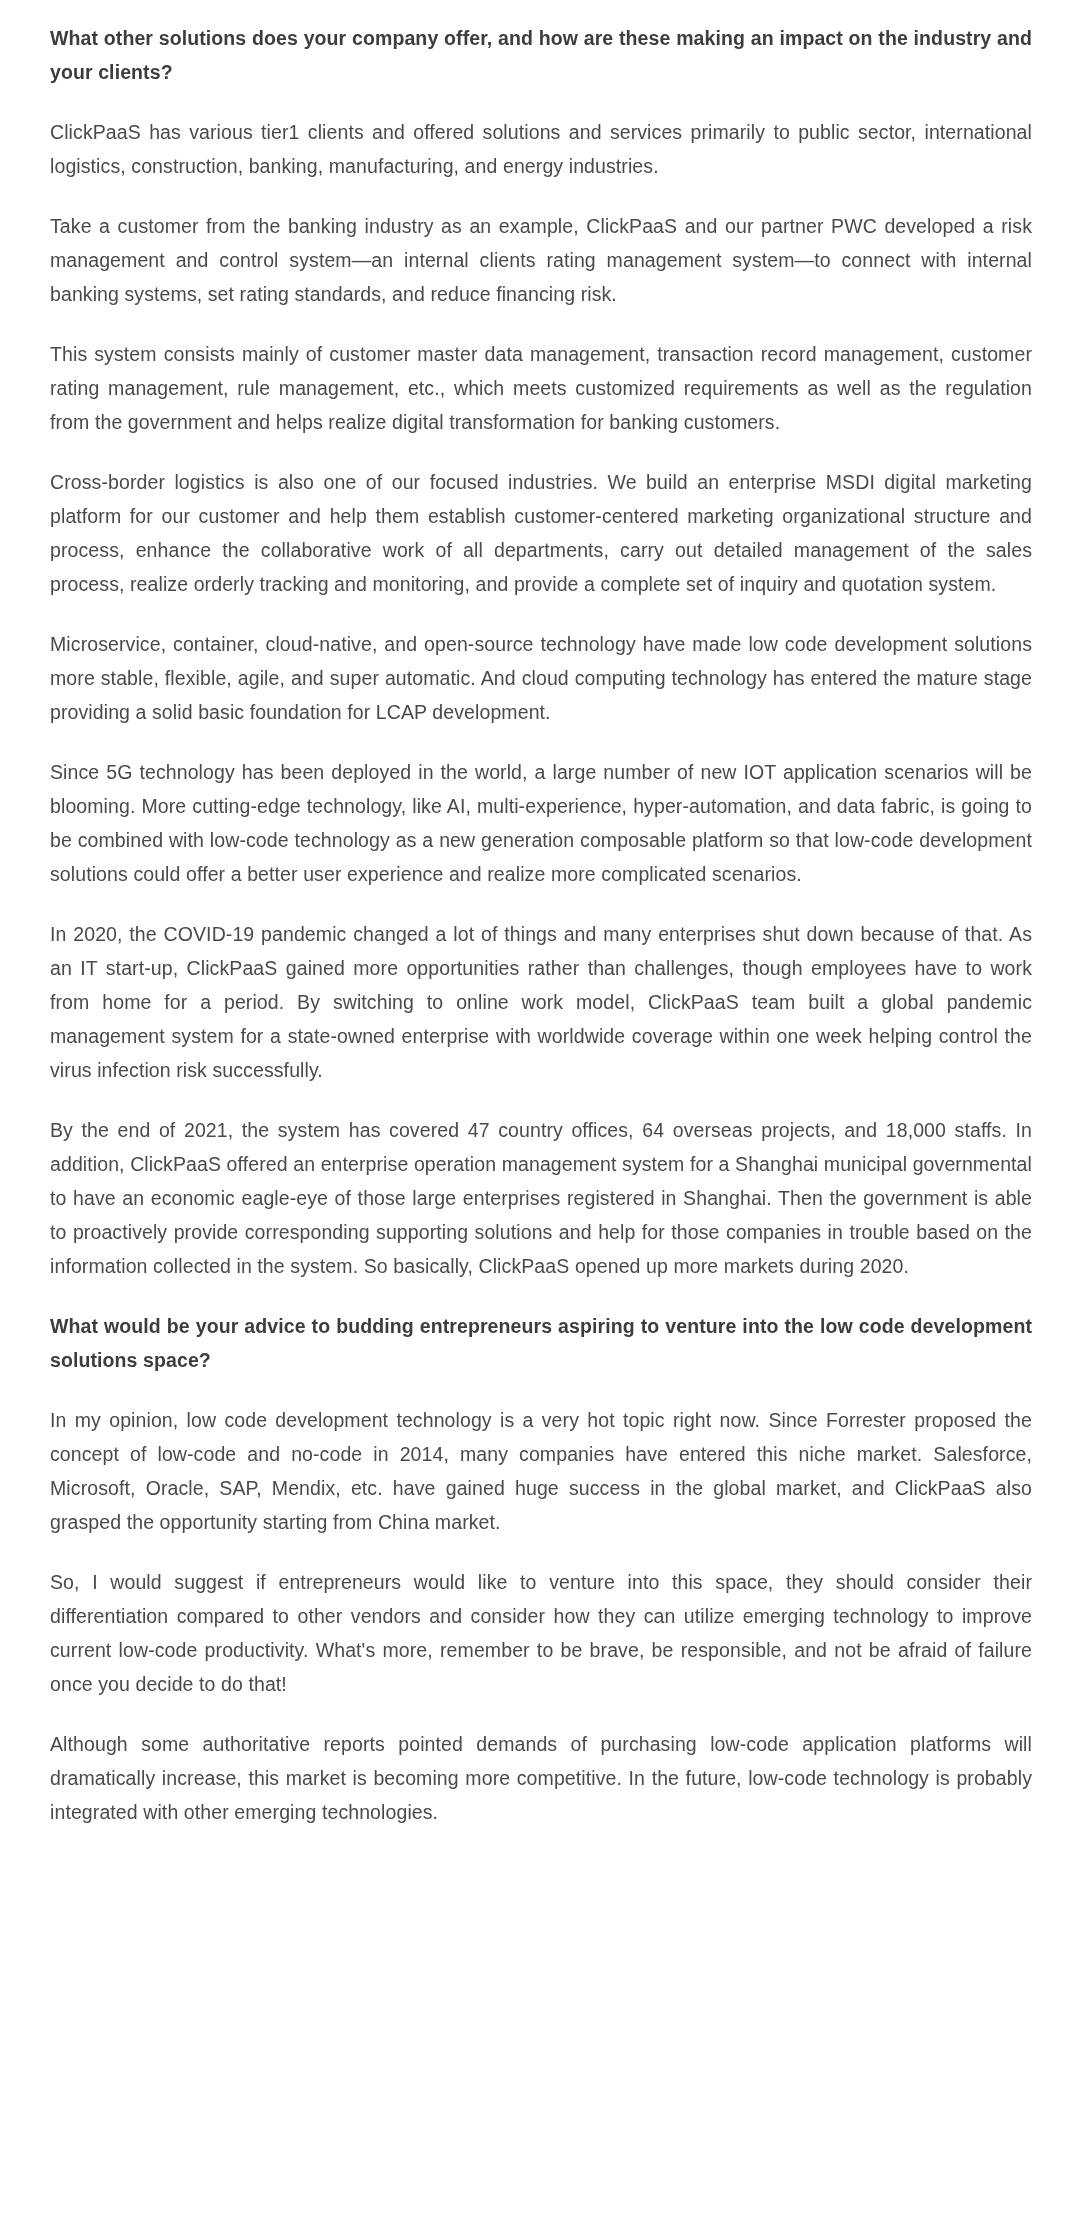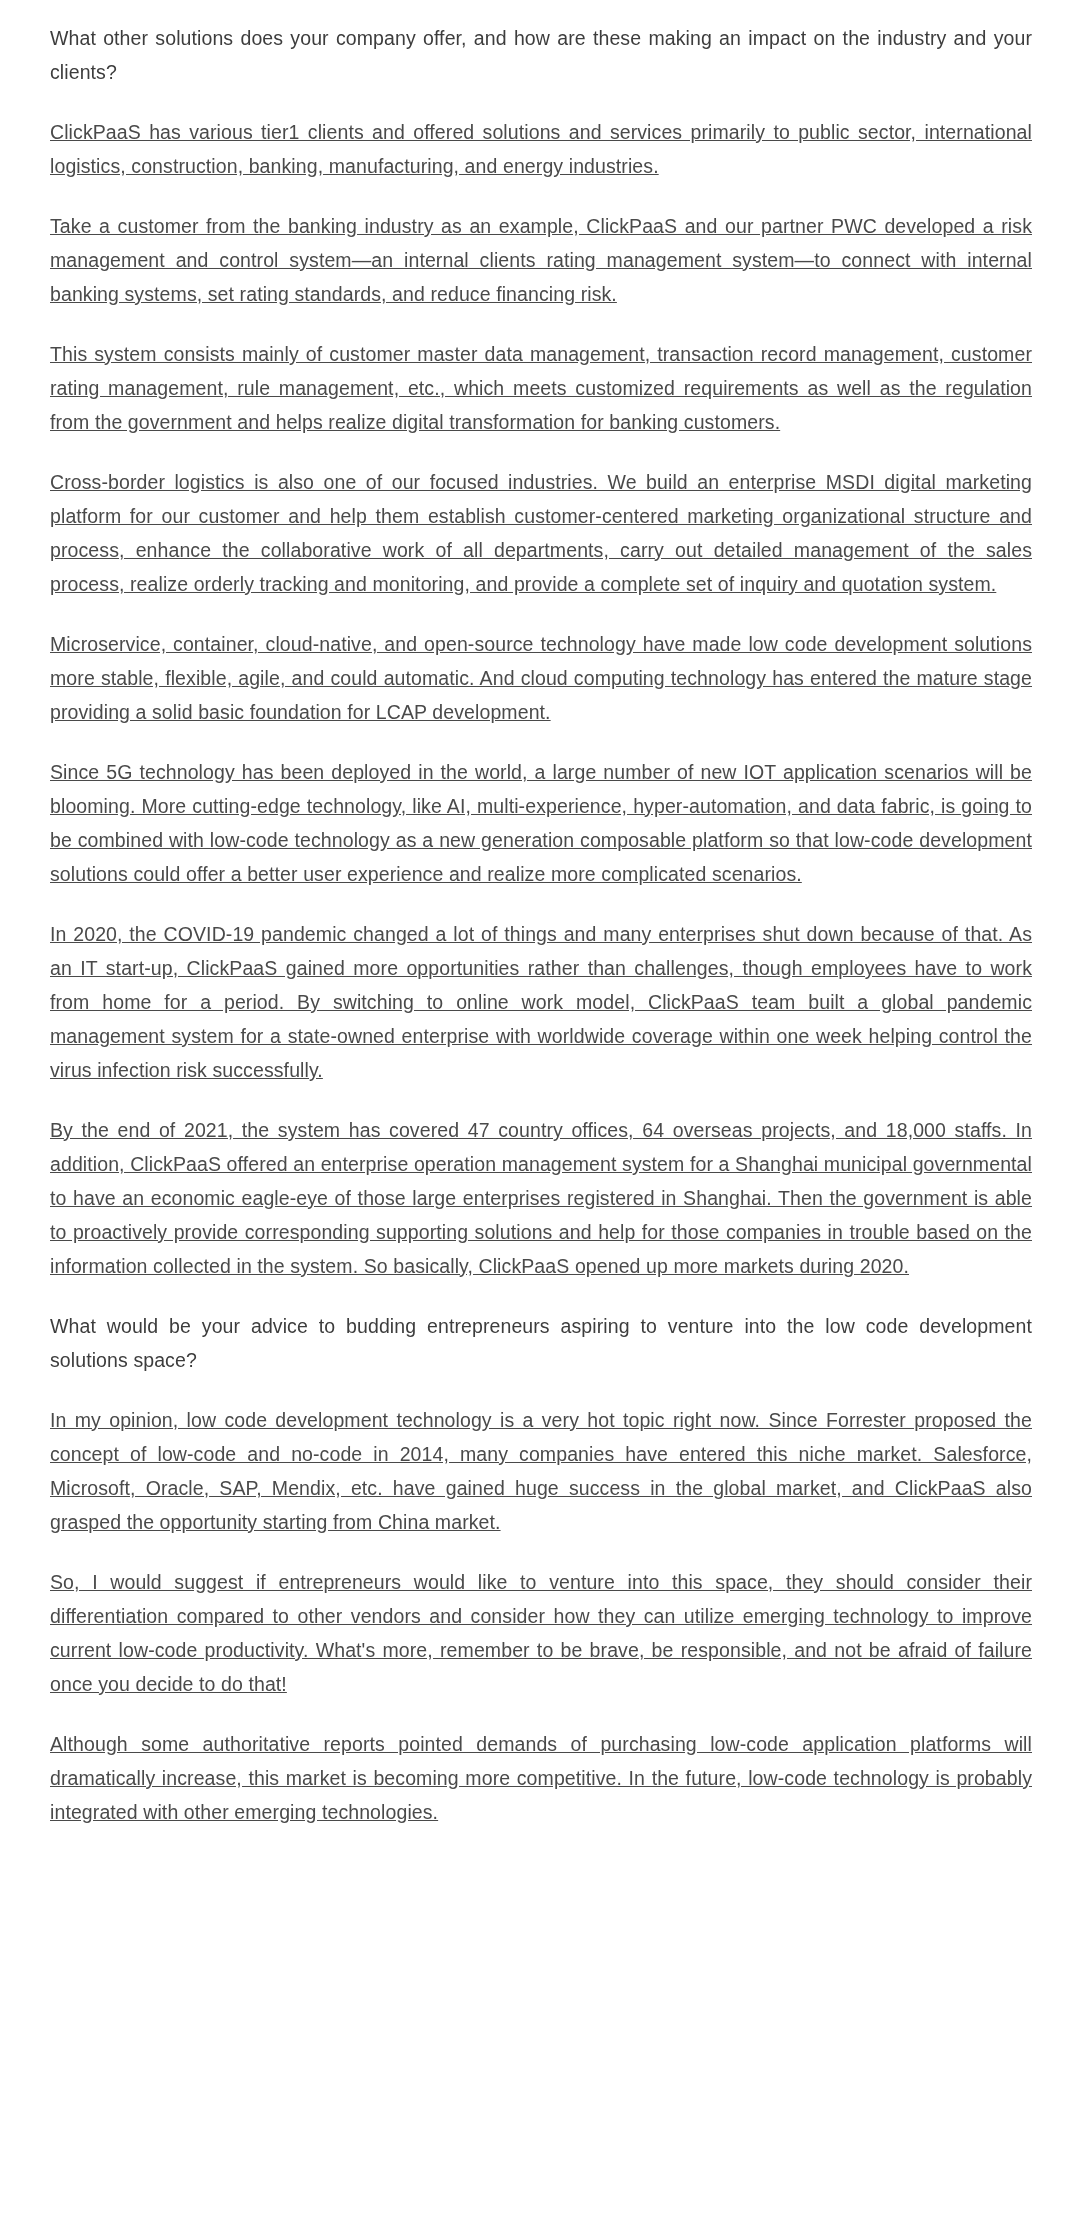--- a/index.html
+++ b/index.html
@@ -22,37 +22,36 @@
   .block{
     margin:0 0 26px 0;
     font-size:19.5px;
     line-height:34px;
     text-align:justify;
     letter-spacing:0.1px;
   }
   .answer{
     color:var(--body-color);
     font-weight:normal;
-    text-decoration:underline;
   }
   .question{
     color:var(--heading-color);
-    font-weight:normal;
+    font-weight:bold;
   }
 </style>
 </head>
 <body>
 
 <main class="article">
     <h2 class="block question">What other solutions does your company offer, and how are these making an impact on the industry and your clients?</h2>
     <p class="block answer">ClickPaaS has various tier1 clients and offered solutions and services primarily to public sector, international logistics, construction, banking, manufacturing, and energy industries.</p>
     <p class="block answer">Take a customer from the banking industry as an example, ClickPaaS and our partner PWC developed a risk management and control system—an internal clients rating management system—to connect with internal banking systems, set rating standards, and reduce financing risk.</p>
     <p class="block answer">This system consists mainly of customer master data management, transaction record management, customer rating management, rule management, etc., which meets customized requirements as well as the regulation from the government and helps realize digital transformation for banking customers.</p>
     <p class="block answer">Cross-border logistics is also one of our focused industries. We build an enterprise MSDI digital marketing platform for our customer and help them establish customer-centered marketing organizational structure and process, enhance the collaborative work of all departments, carry out detailed management of the sales process, realize orderly tracking and monitoring, and provide a complete set of inquiry and quotation system.</p>
-    <p class="block answer">Microservice, container, cloud-native, and open-source technology have made low code development solutions more stable, flexible, agile, and could automatic. And cloud computing technology has entered the mature stage providing a solid basic foundation for LCAP development.</p>
+    <p class="block answer">Microservice, container, cloud-native, and open-source technology have made low code development solutions more stable, flexible, agile, and super automatic. And cloud computing technology has entered the mature stage providing a solid basic foundation for LCAP development.</p>
     <p class="block answer">Since 5G technology has been deployed in the world, a large number of new IOT application scenarios will be blooming. More cutting-edge technology, like AI, multi-experience, hyper-automation, and data fabric, is going to be combined with low-code technology as a new generation composable platform so that low-code development solutions could offer a better user experience and realize more complicated scenarios.</p>
     <p class="block answer">In 2020, the COVID-19 pandemic changed a lot of things and many enterprises shut down because of that. As an IT start-up, ClickPaaS gained more opportunities rather than challenges, though employees have to work from home for a period. By switching to online work model, ClickPaaS team built a global pandemic management system for a state-owned enterprise with worldwide coverage within one week helping control the virus infection risk successfully.</p>
     <p class="block answer">By the end of 2021, the system has covered 47 country offices, 64 overseas projects, and 18,000 staffs. In addition, ClickPaaS offered an enterprise operation management system for a Shanghai municipal governmental to have an economic eagle-eye of those large enterprises registered in Shanghai. Then the government is able to proactively provide corresponding supporting solutions and help for those companies in trouble based on the information collected in the system. So basically, ClickPaaS opened up more markets during 2020.</p>
     <h2 class="block question">What would be your advice to budding entrepreneurs aspiring to venture into the low code development solutions space?</h2>
     <p class="block answer">In my opinion, low code development technology is a very hot topic right now. Since Forrester proposed the concept of low-code and no-code in 2014, many companies have entered this niche market. Salesforce, Microsoft, Oracle, SAP, Mendix, etc. have gained huge success in the global market, and ClickPaaS also grasped the opportunity starting from China market.</p>
     <p class="block answer">So, I would suggest if entrepreneurs would like to venture into this space, they should consider their differentiation compared to other vendors and consider how they can utilize emerging technology to improve current low-code productivity. What's more, remember to be brave, be responsible, and not be afraid of failure once you decide to do that!</p>
     <p class="block answer">Although some authoritative reports pointed demands of purchasing low-code application platforms will dramatically increase, this market is becoming more competitive. In the future, low-code technology is probably integrated with other emerging technologies.</p>
   </main>
 
 </body></html>

